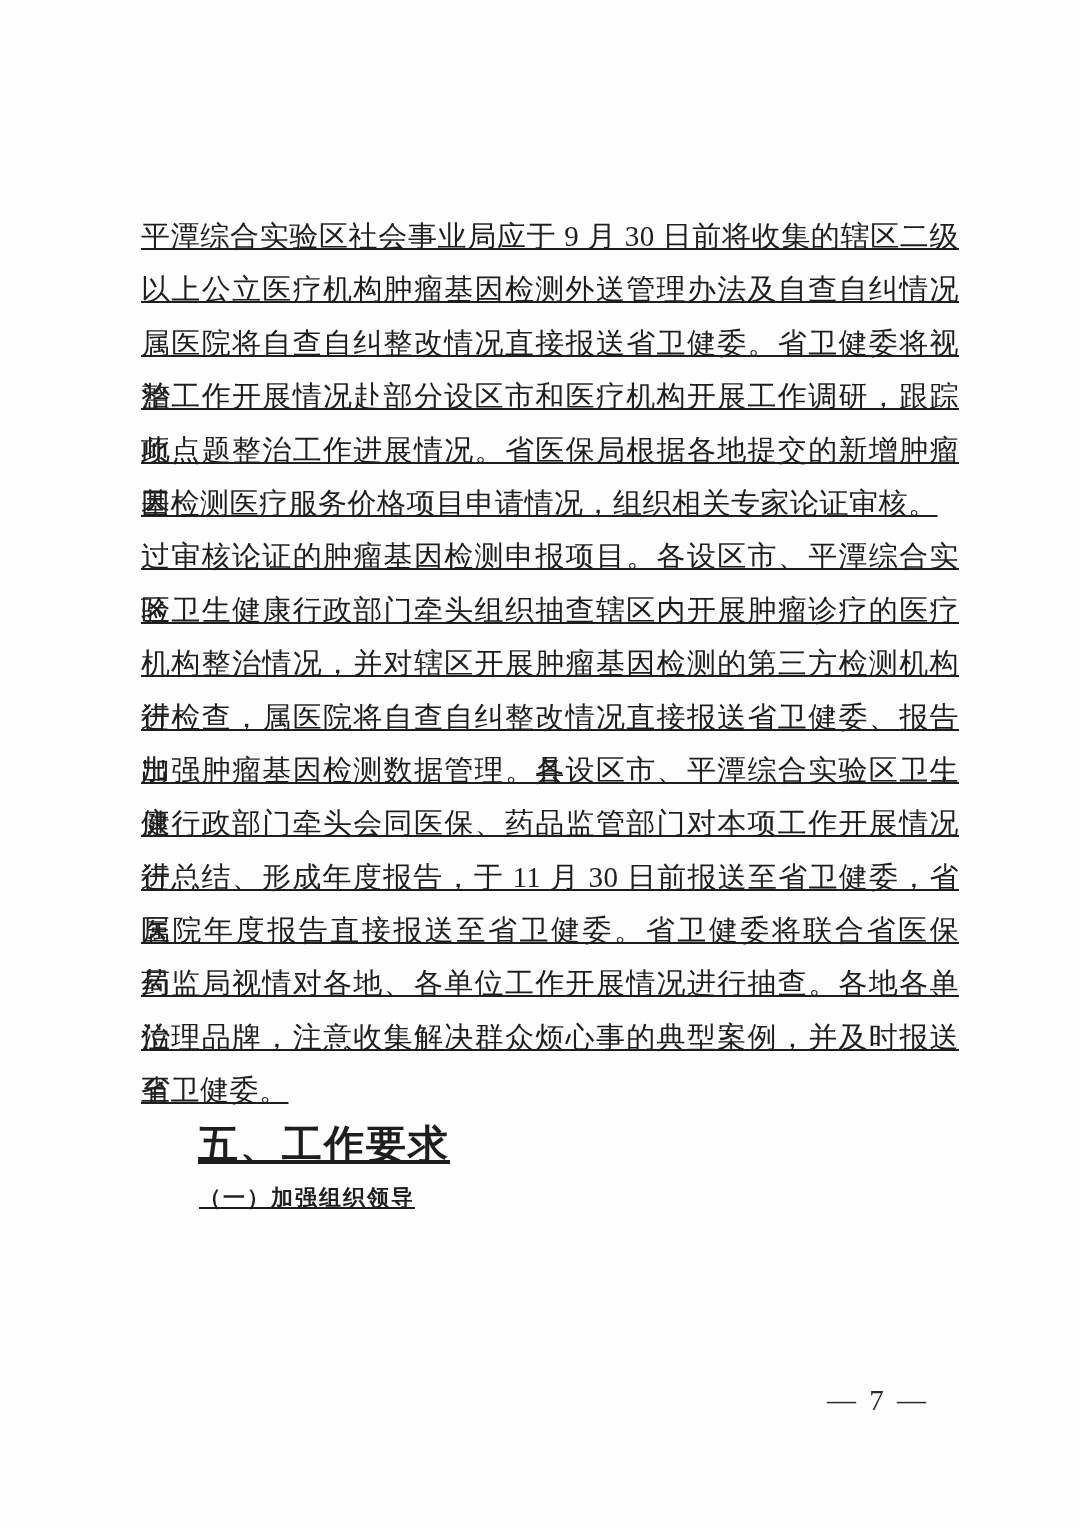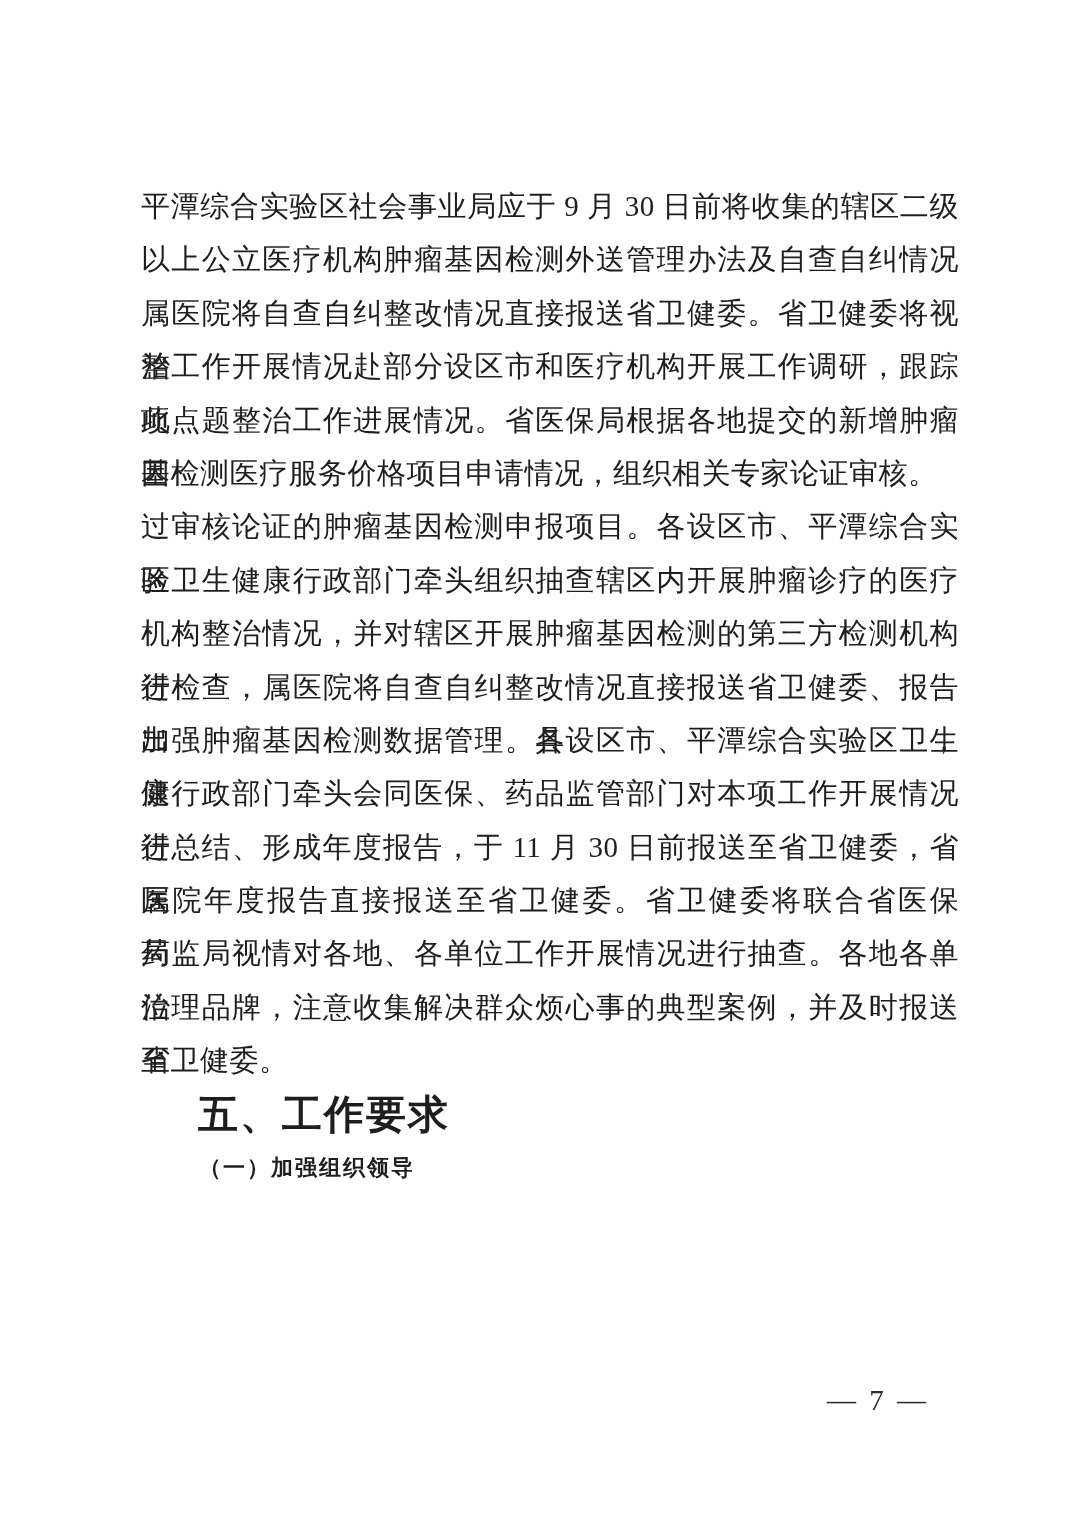--- a/index.html
+++ b/index.html
@@ -13,22 +13,23 @@
     height: 1527px;
     margin: 0 auto;
     background: #fefefe;
     overflow: hidden;
     font-family: "Liberation Serif", "DejaVu Serif", serif;
     color: #1e1e1e;
   }
   .text-block {
     position: absolute;
     left: 141px;
-    top: 180px;
+    top: 210px;
     width: 818px;
+    text-decoration: underline;
   }
   .line {
     font-size: 29px;
     line-height: 53.4px;
     height: 53.4px;
     text-align: left;
     white-space: normal;
     letter-spacing: 0.5px;
   }
   .just {

